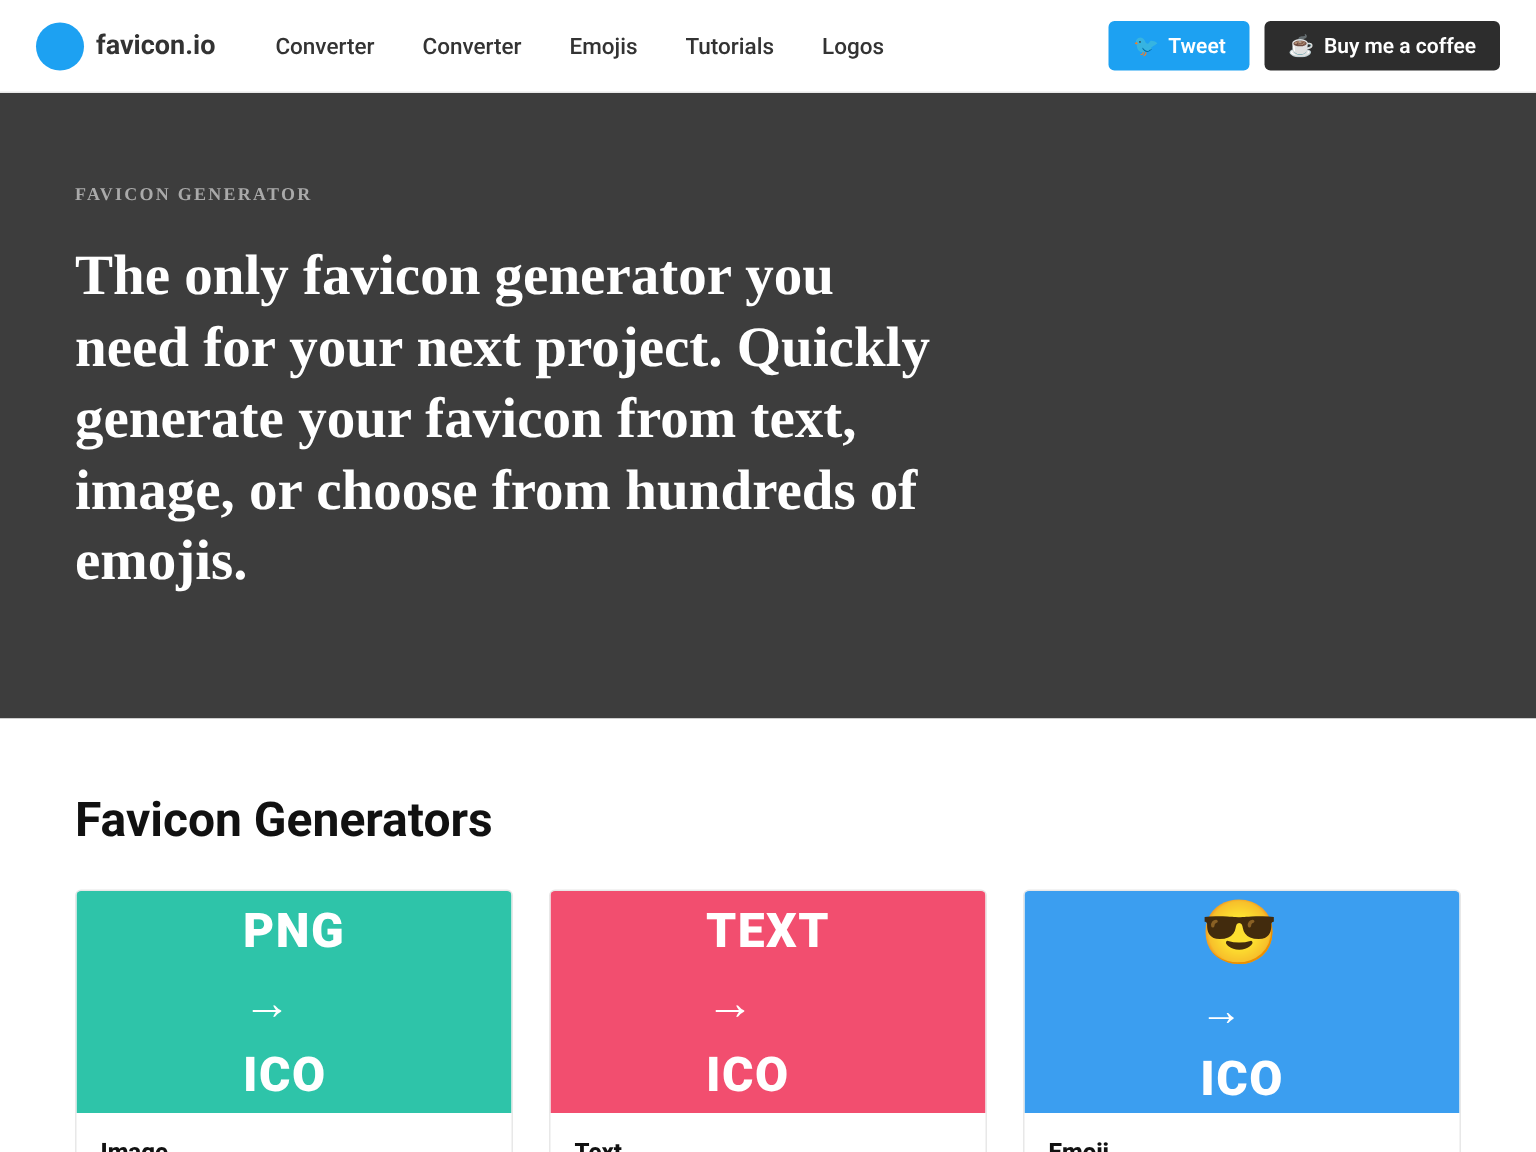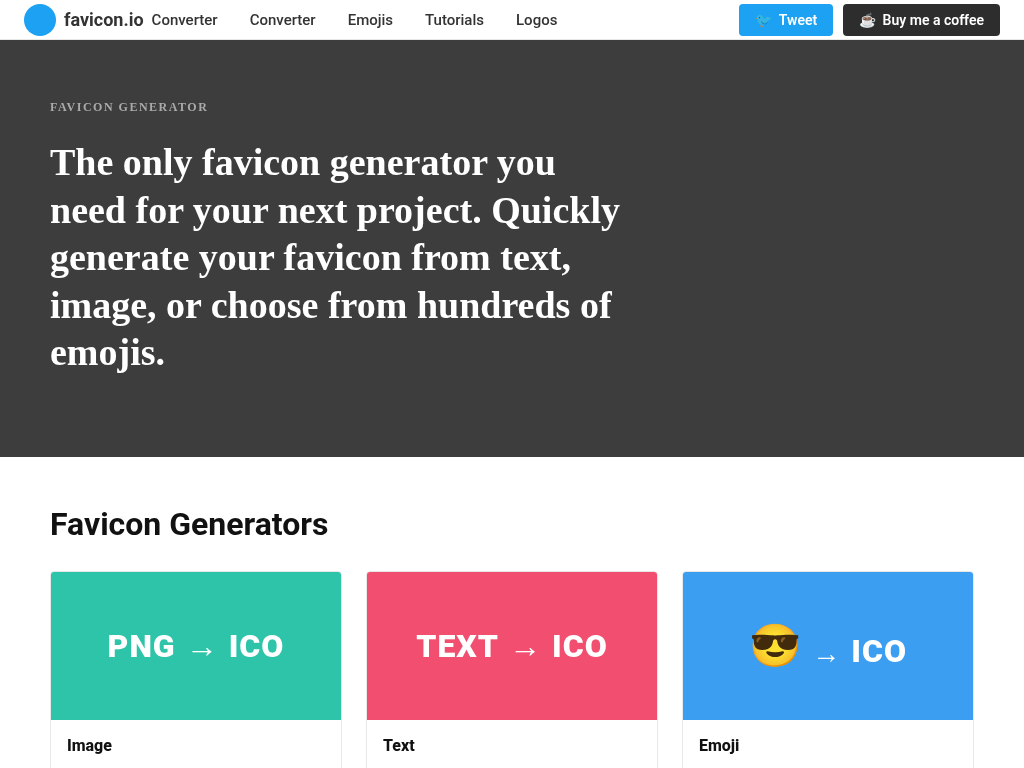--- a/index.html
+++ b/index.html
@@ -3,23 +3,24 @@
   <meta charset="utf-8">
   <style>
     * { margin: 0; padding: 0; box-sizing: border-box; }
     body { font-family: -apple-system, BlinkMacSystemFont, 'Segoe UI', Roboto, sans-serif; background: #fff; }
 
     
     nav {
       display: flex;
       align-items: center;
       padding: 0 24px;
-      height: 40px;
+      height: 62px;
       background: #fff;
       border-bottom: 1px solid #e8e8e8;
+      gap: 32px;
     }
     .nav-logo {
       display: flex;
       align-items: center;
       gap: 8px;
       text-decoration: none;
       font-weight: 700;
       font-size: 18px;
       color: #333;
       margin-right: 8px;
@@ -132,22 +133,23 @@
     .card-image.teal { background: #2ec4a9; }
     .card-image.pink { background: #f24e6f; }
     .card-image.blue { background: #3b9ef0; }
 
     .card-image-text {
       color: #fff;
       font-size: 32px;
       font-weight: 900;
       letter-spacing: 1px;
       display: flex;
-      align-items: flex-end;
+      align-items: flex-start;
       gap: 10px;
+      flex-direction: column;
     }
     .card-body {
       padding: 16px 16px 12px;
     }
     .card-title {
       font-size: 16px;
       font-weight: 800;
       color: #111;
       margin-bottom: 8px;
     }

